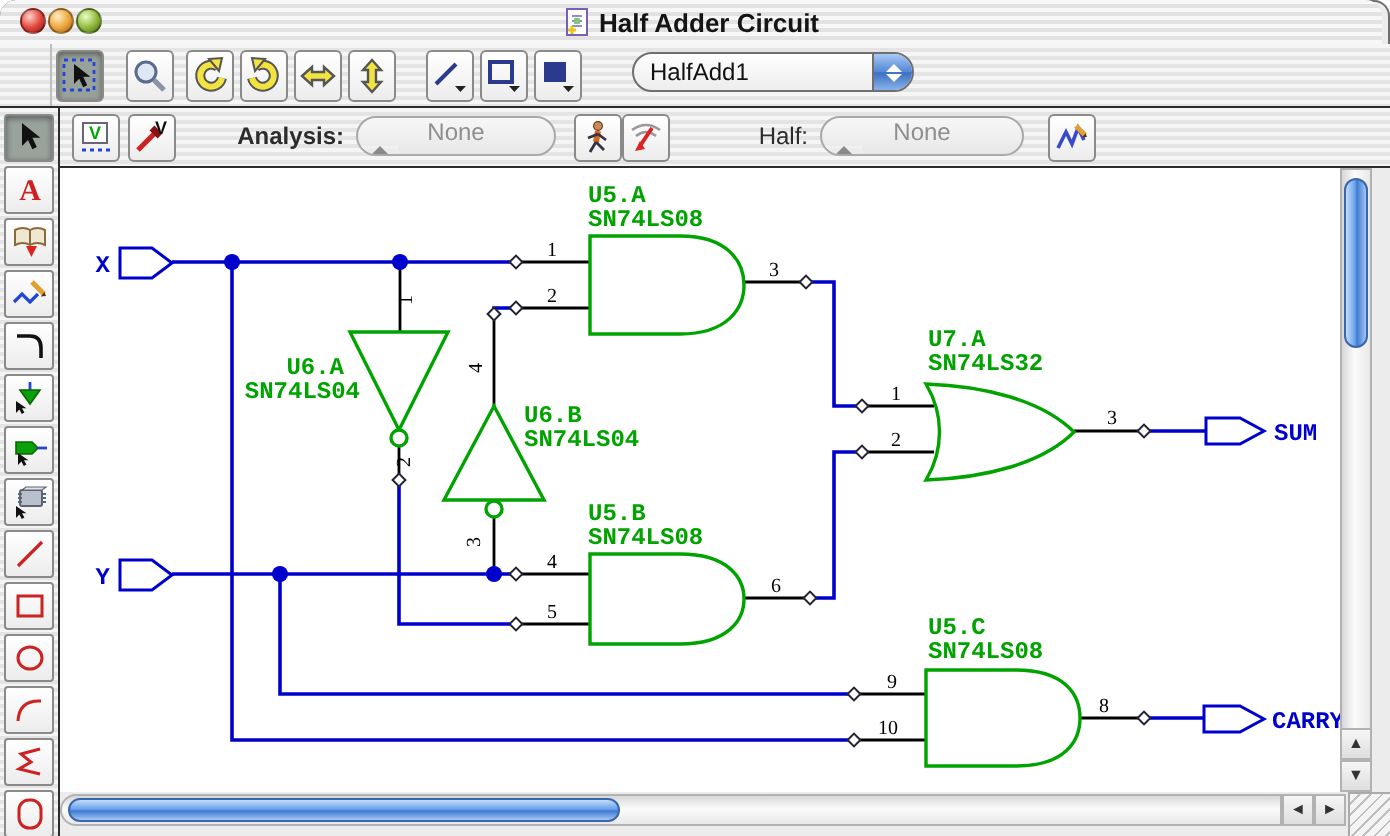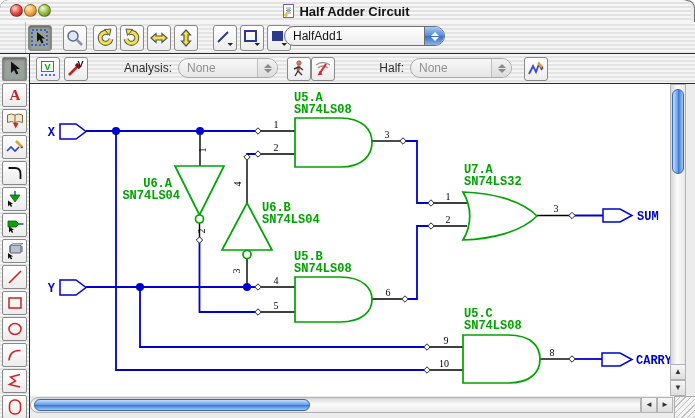--- a/index.html
+++ b/index.html
@@ -35,21 +35,21 @@
   
   .popup{position:absolute;height:20px;box-sizing:border-box;border:1px solid #6f6f6f;border-radius:10px;
     background:linear-gradient(#ffffff,#ededed);display:flex;align-items:center;overflow:hidden;}
   .popup .label{flex:1;font-size:12px;color:#111;padding:0 8px;white-space:nowrap;}
   .popup .cap{width:19px;align-self:stretch;border-left:1px solid #6f6f6f;
     background:linear-gradient(#a8c9f4,#5286d6 50%,#3c6fc0 52%,#88b2ea);
     display:flex;flex-direction:column;align-items:center;justify-content:center;gap:1px;}
   .popup .cap .a{width:0;height:0;border-left:4px solid transparent;border-right:4px solid transparent;}
   .popup .cap .up{border-bottom:4px solid #fff;}
   .popup .cap .dn{border-top:4px solid #fff;}
-  .popup.disabled{border-color:#a9a9a9;background:linear-gradient(#f7f7f7,#e7e7e7);}
+  .popup.disabled{border-color:#a9a9a9;background:linear-gradient(#f7f7f7,#e7e7e7);flex-direction:column;}
   .popup.disabled .label{color:#8f8f8f;}
   .popup.disabled .cap{border-left:1px solid #bdbdbd;background:linear-gradient(#f2f2f2,#dcdcdc);}
   .popup.disabled .cap .up{border-bottom:4px solid #8a8a8a;}
   .popup.disabled .cap .dn{border-top:4px solid #8a8a8a;}
   .flabel{position:absolute;font-size:12px;color:#2c2c2c;top:61px;}
   
   .sidebar{position:absolute;left:0;top:54px;width:29px;height:364px;}
   .sbtn{position:absolute;left:2px;width:25px;height:24px;box-sizing:border-box;
     background:linear-gradient(#ffffff,#ececec);border:1px solid #8a8a8a;border-radius:2px;
     display:flex;align-items:center;justify-content:center;}
@@ -155,21 +155,21 @@
       <polygon points="12.5,15 18,15 15.2,18" fill="#222"></polygon>
     </svg>
   </div>
   <div class="tbtn" style="left:267px;top:25px;">
     <svg width="20" height="20" viewBox="0 0 20 20">
       <rect x="3" y="3" width="11" height="10" fill="#2b3a8c"></rect>
       <polygon points="12.5,15 18,15 15.2,18" fill="#222"></polygon>
     </svg>
   </div>
 
-  <div class="popup" style="left:284px;top:26px;width:161px;border-radius:10px;">
+  <div class="popup" style="left:316px;top:26px;width:141px;border-radius:10px;">
     <span class="label">HalfAdd1</span>
     <span class="cap">
         <span class="a up"></span>
         <span class="a dn"></span>
       </span>
   </div>
 
   <div class="hline" style="top:53px;"></div>
 
   <div class="row2 stripes"></div>
@@ -182,21 +182,21 @@
     </svg>
   </div>
   <div class="tbtn small" style="left:64px;top:57px;">
     <svg width="20" height="20" viewBox="0 0 20 20">
       <line x1="3" y1="16" x2="12" y2="7" stroke="#cc2222" stroke-width="2.6"></line>
       <line x1="10" y1="5" x2="14" y2="9" stroke="#881111" stroke-width="3.4"></line>
       <text x="14.5" y="8" text-anchor="middle" font-size="9" font-weight="bold" fill="#111" font-family="Liberation Sans,sans-serif">V</text>
     </svg>
   </div>
 
-  <span class="flabel" style="left:110px;width:62px;text-align:right;">Analysis:</span>
+  <span class="flabel" style="left:110px;width:62px;text-align:right;font-weight:bold;">Analysis:</span>
   <div class="popup disabled" style="left:178px;top:58px;width:100px;">
     <span class="label">None</span>
     <span class="cap">
         <span class="a up"></span>
         <span class="a dn"></span>
       </span>
   </div>
 
   <div class="tbtn small" style="left:287px;top:57px;">
     <svg width="20" height="20" viewBox="0 0 20 20">

